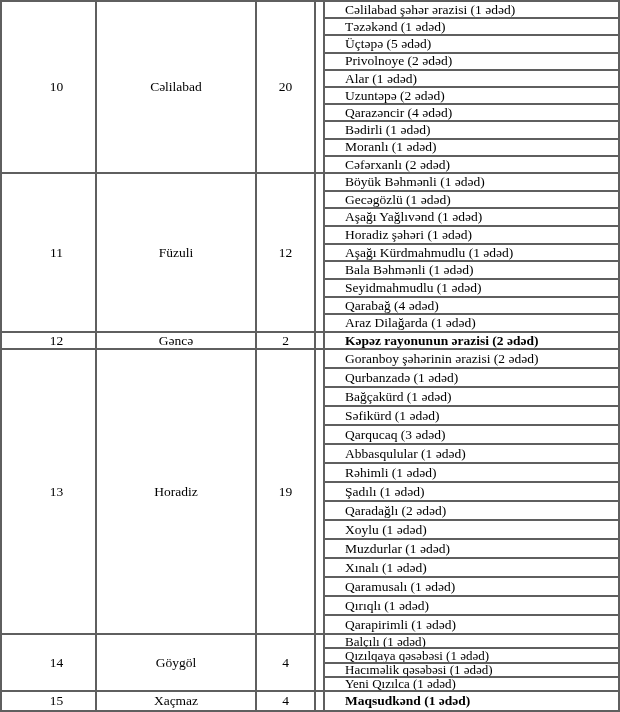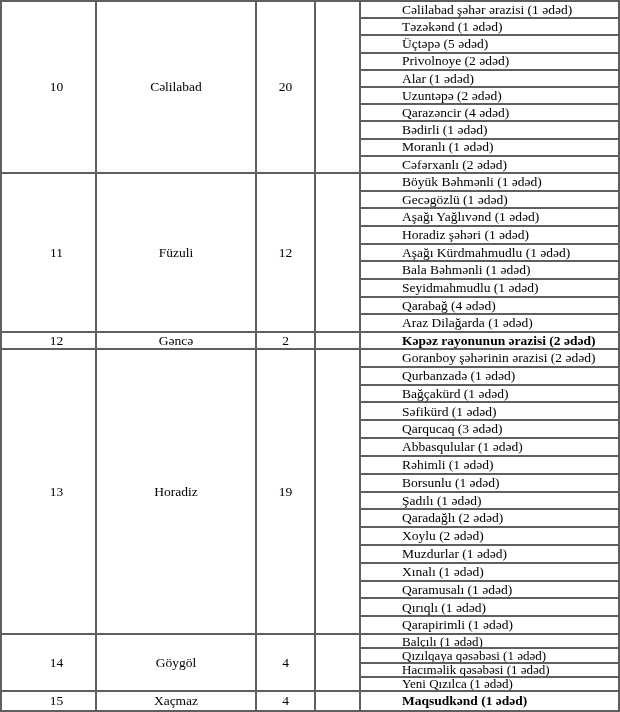--- a/index.html
+++ b/index.html
@@ -48,28 +48,27 @@
     flex-direction:column;
     align-items:stretch;
     justify-content:stretch;
     padding-left:7px;
   }
   .sr{
     flex:1;
     display:flex;
     align-items:center;
     justify-content:flex-start;
-    padding-left:41px;
+    padding-left:20px;
     font-size:13.5px;
     line-height:1;
     border-left:2px solid var(--line);
     border-bottom:2px solid var(--line);
     white-space:nowrap;
     overflow:hidden;
-    margin-left:36px;
   }
   .sr:last-child{ border-bottom:none; }
   
   .s10{ height:170px; }
   .s11{ height:159px; }
   .s12{ height:17px; }
   .s13{ height:285px; }
   .s14{ height:57px; }
   .s15{ height:20px; }
   .s14 .sr{ font-size:13px; }
@@ -129,24 +128,23 @@
     <div class="cell district">Horadiz</div>
     <div class="cell count">19</div>
     <div class="cell settlements">
       <div class="sr">Goranboy şəhərinin ərazisi (2 ədəd)</div>
       <div class="sr">Qurbanzadə (1 ədəd)</div>
       <div class="sr">Bağçakürd (1 ədəd)</div>
       <div class="sr">Səfikürd (1 ədəd)</div>
       <div class="sr">Qarqucaq (3 ədəd)</div>
       <div class="sr">Abbasqulular (1 ədəd)</div>
       <div class="sr">Rəhimli (1 ədəd)</div>
-      <div class="sr">Borsunlu (1 ədəd)</div>
       <div class="sr">Şadılı (1 ədəd)</div>
       <div class="sr">Qaradağlı (2 ədəd)</div>
-      <div class="sr">Xoylu (2 ədəd)</div>
+      <div class="sr">Xoylu (1 ədəd)</div>
       <div class="sr">Muzdurlar (1 ədəd)</div>
       <div class="sr">Xınalı (1 ədəd)</div>
       <div class="sr">Qaramusalı (1 ədəd)</div>
       <div class="sr">Qırıqlı (1 ədəd)</div>
       <div class="sr">Qarapirimli (1 ədəd)</div>
     </div>
   </div>
 
   <div class="section s14">
     <div class="cell num">14</div>

